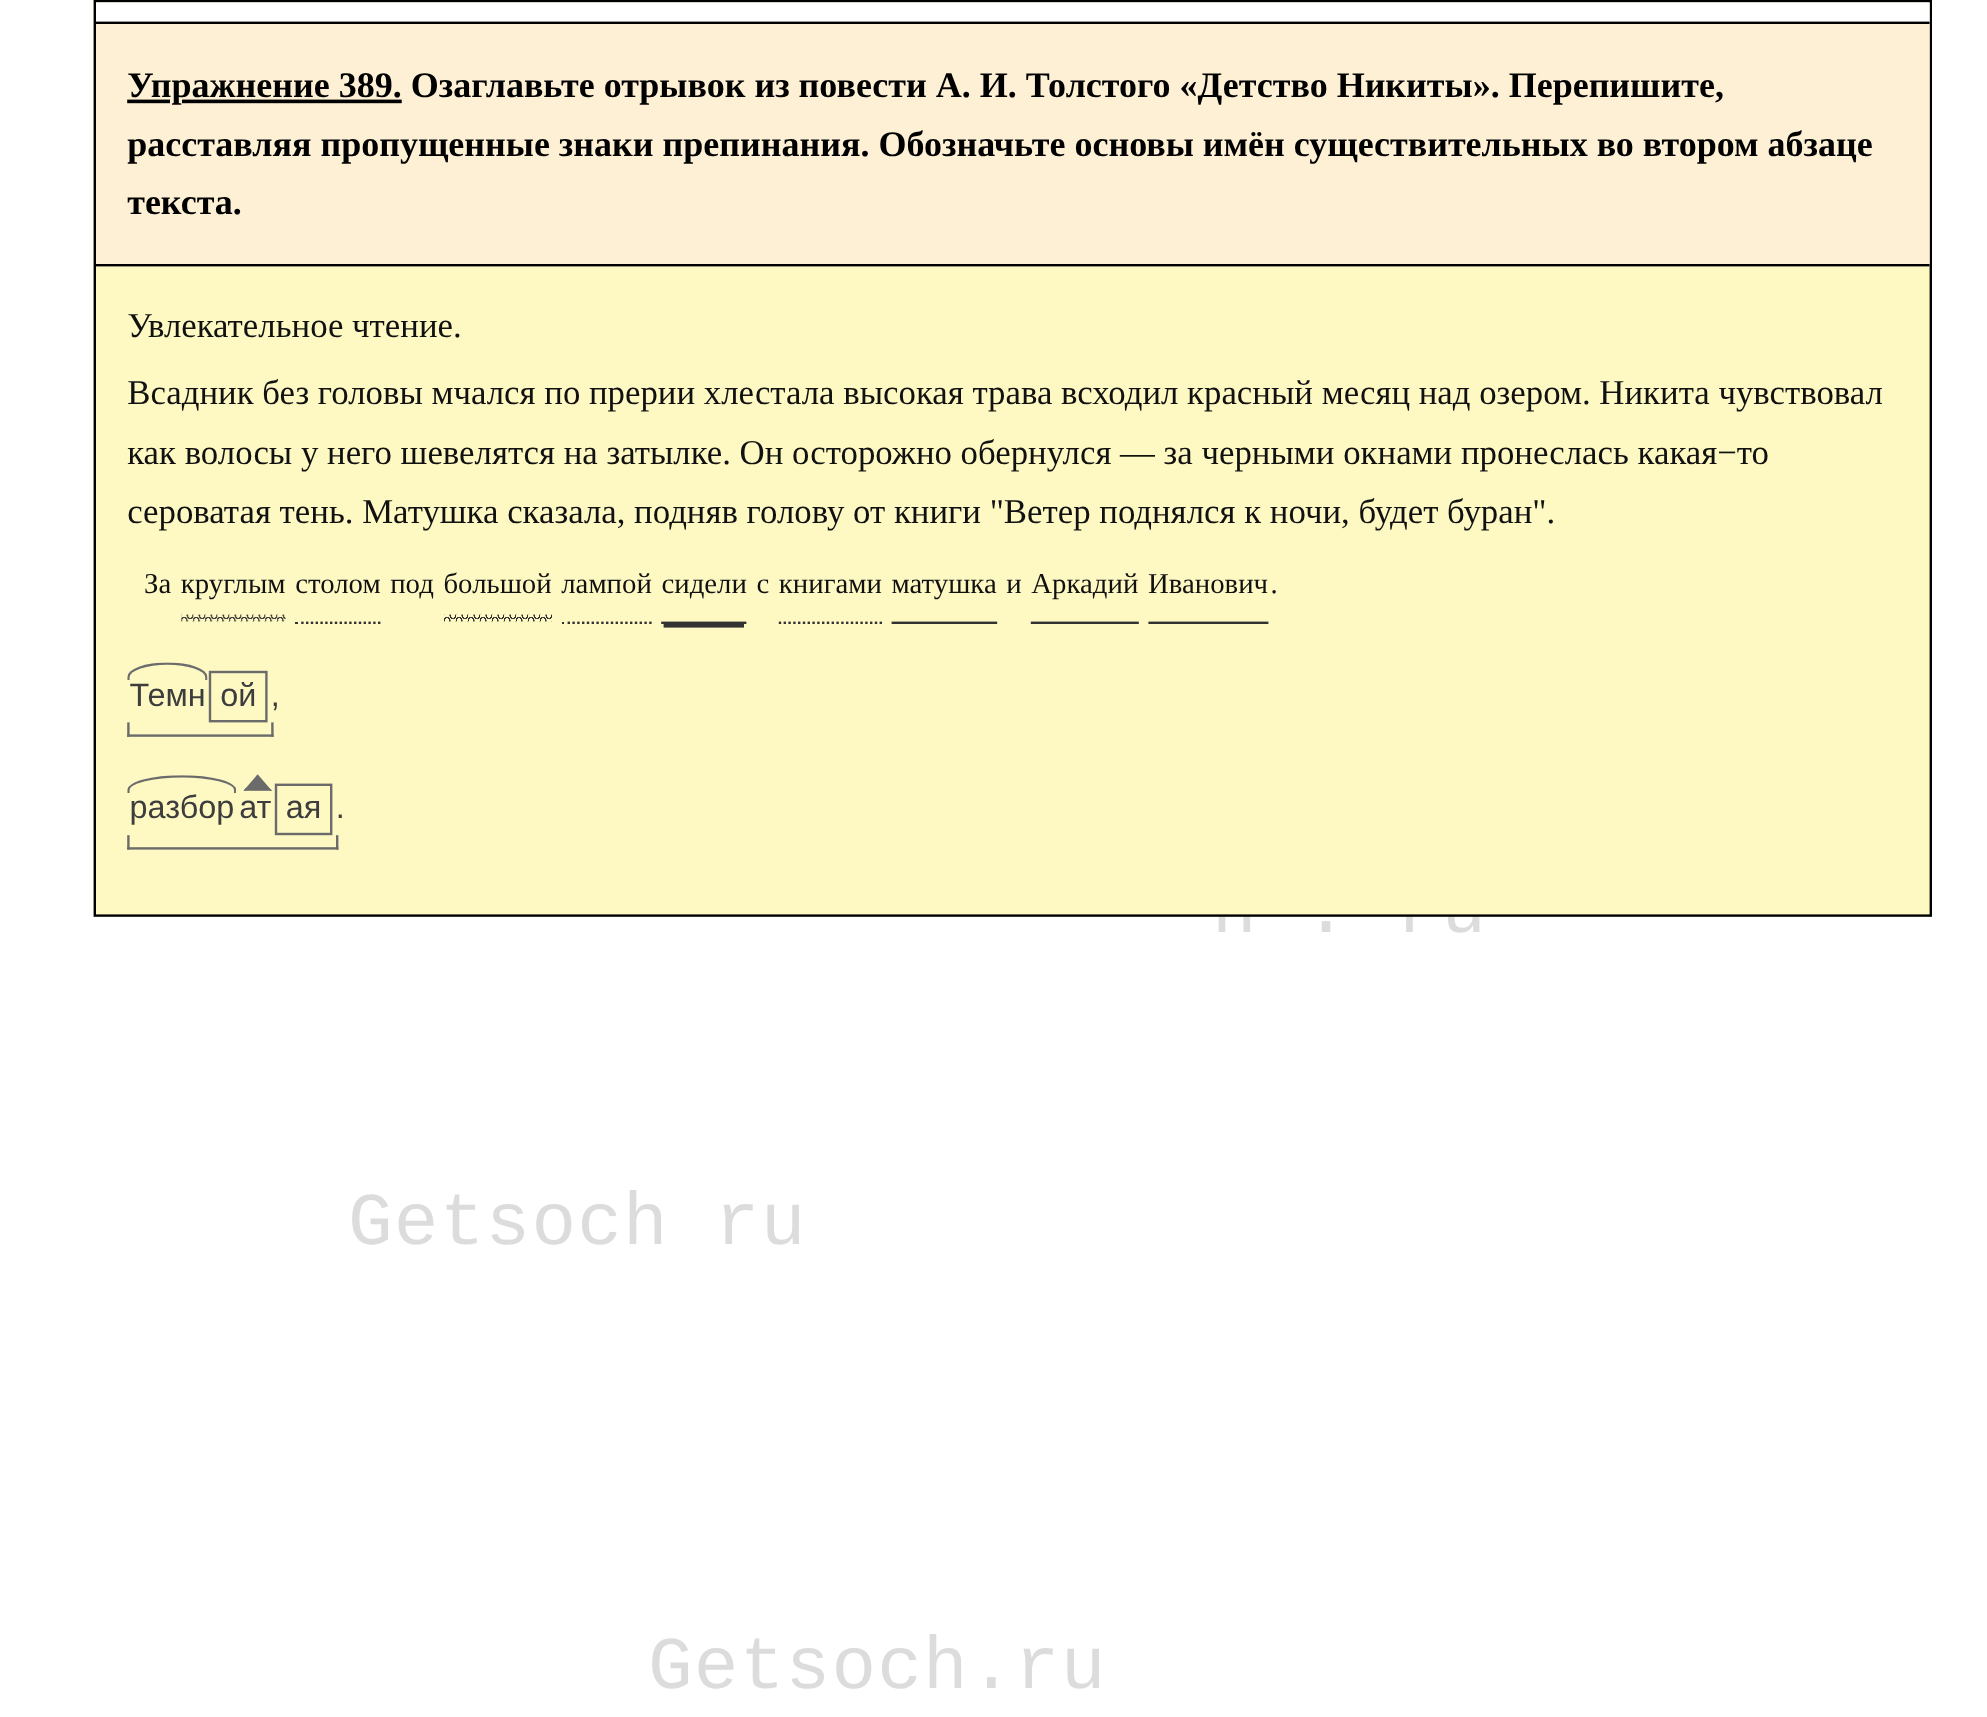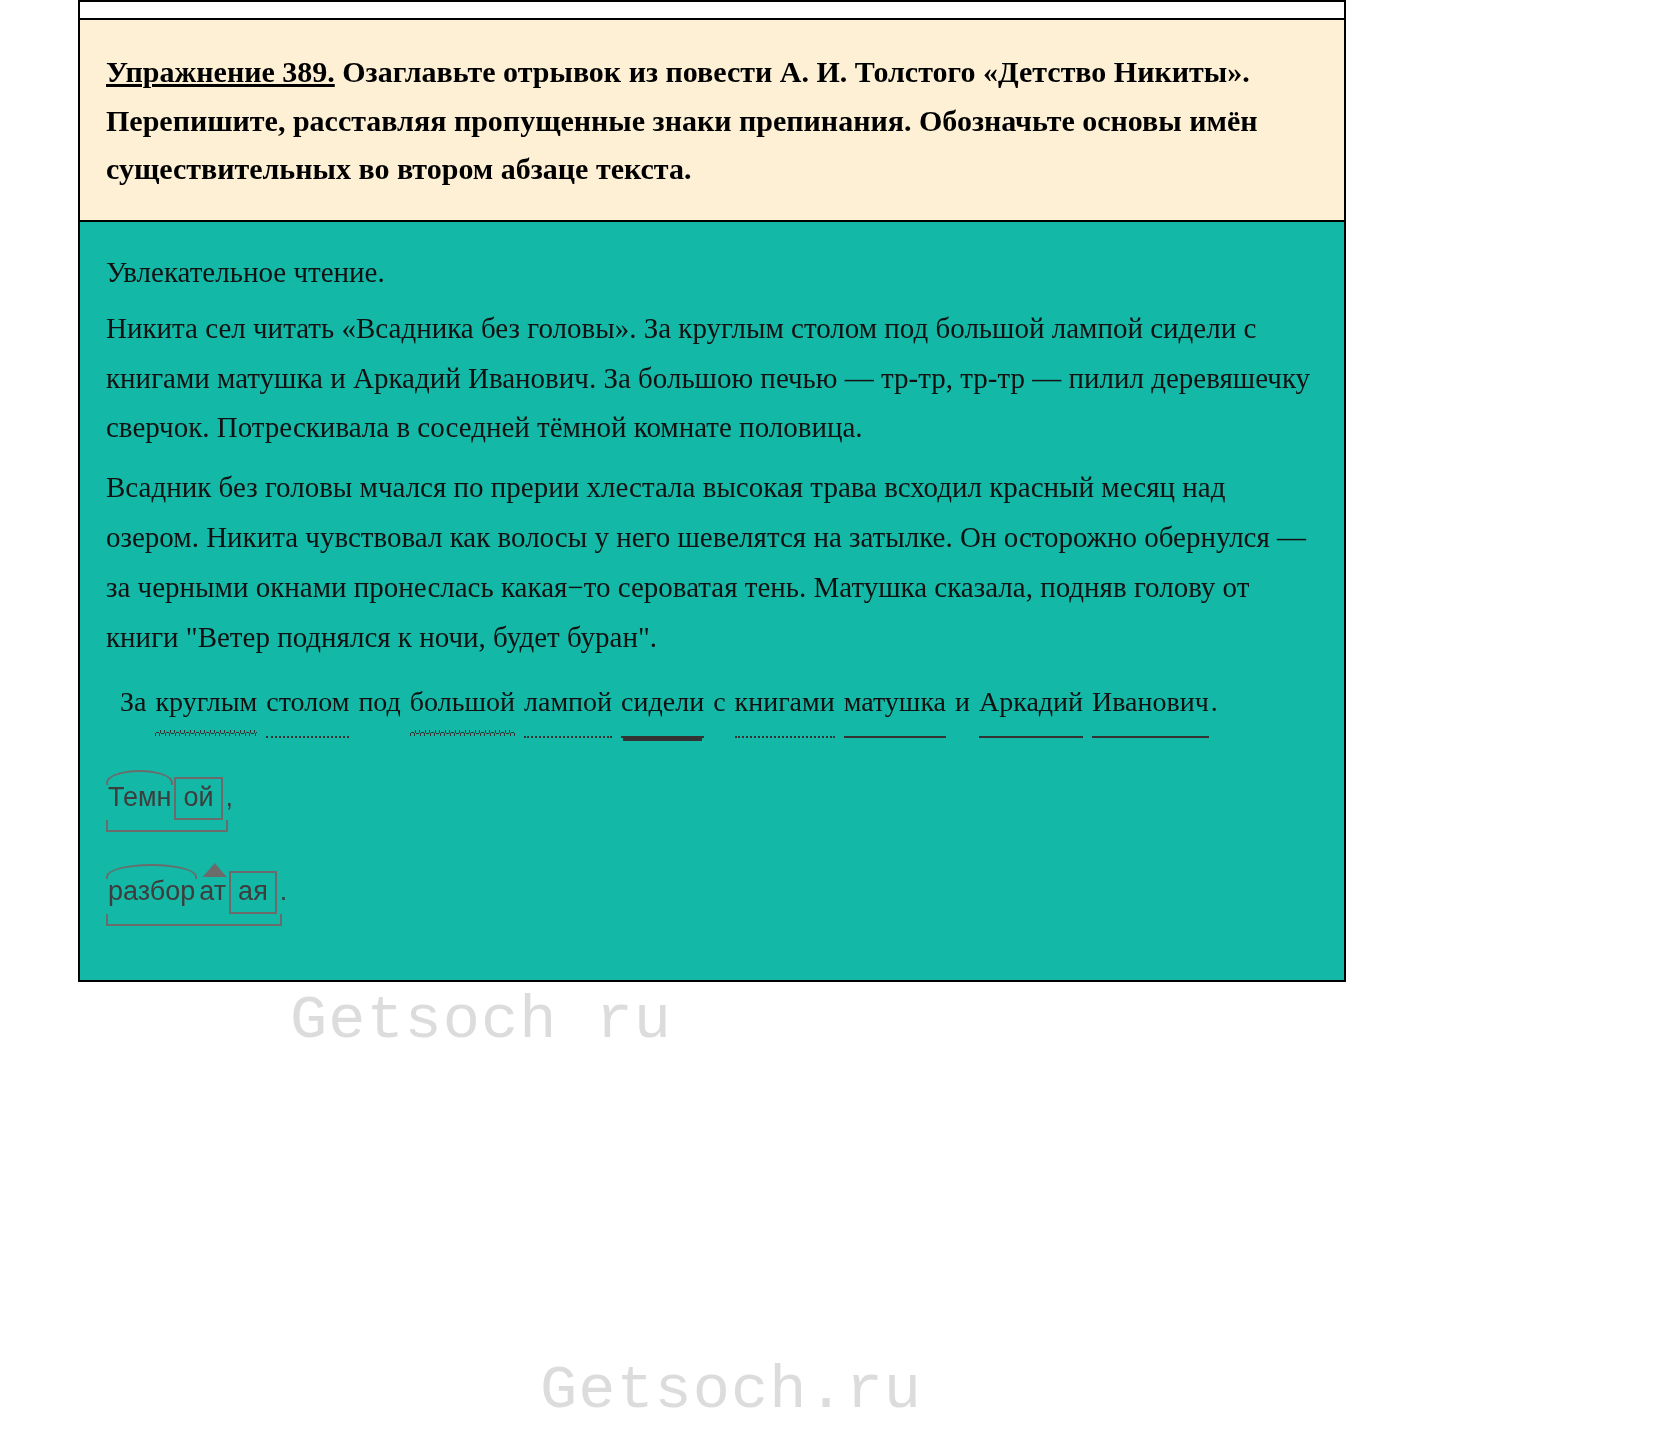--- a/index.html
+++ b/index.html
@@ -14,25 +14,25 @@
     font-family: "Liberation Serif", serif;
     color: #1a1a1a;
     position: relative;
     overflow: hidden;
   }
 
   .page {
     position: absolute;
     left: 78px;
     top: 0px;
-    width: 1268px;
+    width: 1532px;
     border: 2px solid #000000;
     border-top: 2px solid #000000;
     box-sizing: border-box;
-    background: #14b8a6;
+    background: #fef9c3;
   }
 
   
   .top-strip {
     height: 16px;
     border-bottom: 2px solid #000000;
     background: #ffffff;
   }
 
   .task-block {
@@ -78,21 +78,21 @@
 
   .subtitle {
     font-size: 29px;
     font-weight: bold;
     margin: 14px 0 26px 0;
     color: #000000;
   }
 
   
   .parse {
-    font-size: 28px;
+    font-size: 24px;
     line-height: 2.05;
     margin: 0 0 6px 14px;
     color: #111111;
   }
   .parse .w {
     position: relative;
     display: inline-block;
     padding-bottom: 6px;
     margin-right: 2px;
     white-space: nowrap;
@@ -219,21 +219,20 @@
   <div class="top-strip"></div>
 
   <div class="task-block">
     <p class="task-text"><span class="ex-label">Упражнение 389.</span><span> Озаглавьте отрывок из повести А. И. Толстого «Детство Никиты». Перепишите, расставляя пропущенные знаки препинания. Обозначьте основы имён существительных во втором абзаце текста.</span></p>
   </div>
 
   <div class="answer-block">
 
     <p class="line">Увлекательное чтение.</p>
 
-    <p class="para">Никита сел читать «Всадника без головы». За круглым столом под большой лампой сидели с книгами матушка и Аркадий Иванович. За большою печью — тр-тр, тр-тр — пилил деревяшечку сверчок. Потрескивала в соседней тёмной комнате половица.</p>
 
     <p class="para">Всадник без головы мчался по прерии хлестала высокая трава всходил красный месяц над озером. Никита чувствовал как волосы у него шевелятся на затылке. Он осторожно обернулся — за черными окнами пронеслась какая−то сероватая тень. Матушка сказала, подняв голову от книги "Ветер поднялся к ночи, будет буран".</p>
 
 
     <div class="parse">
       <span class="w">За</span>
       <span class="w uwave">круглым</span>
       <span class="w udot">столом</span>
       <span class="w">под</span>
       <span class="w uwave">большой</span>

